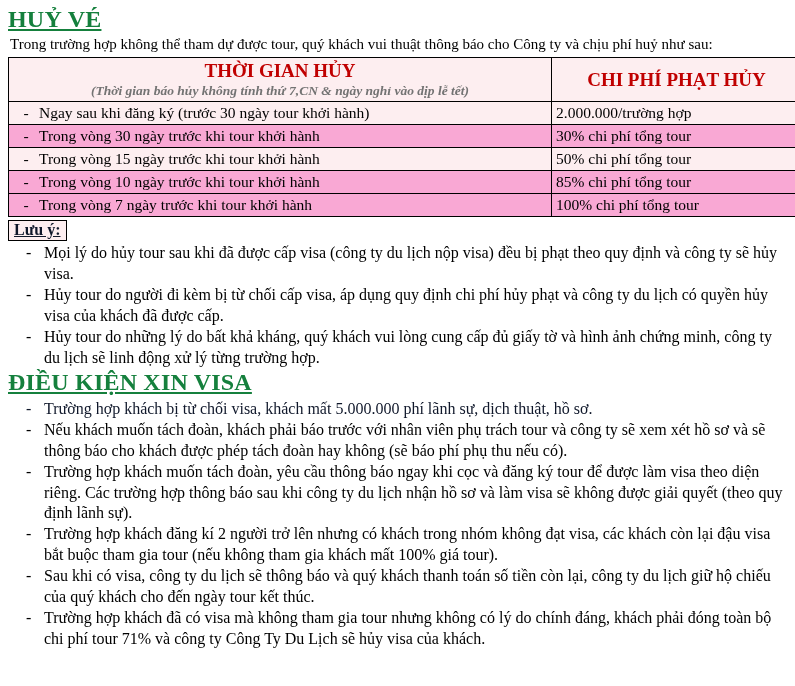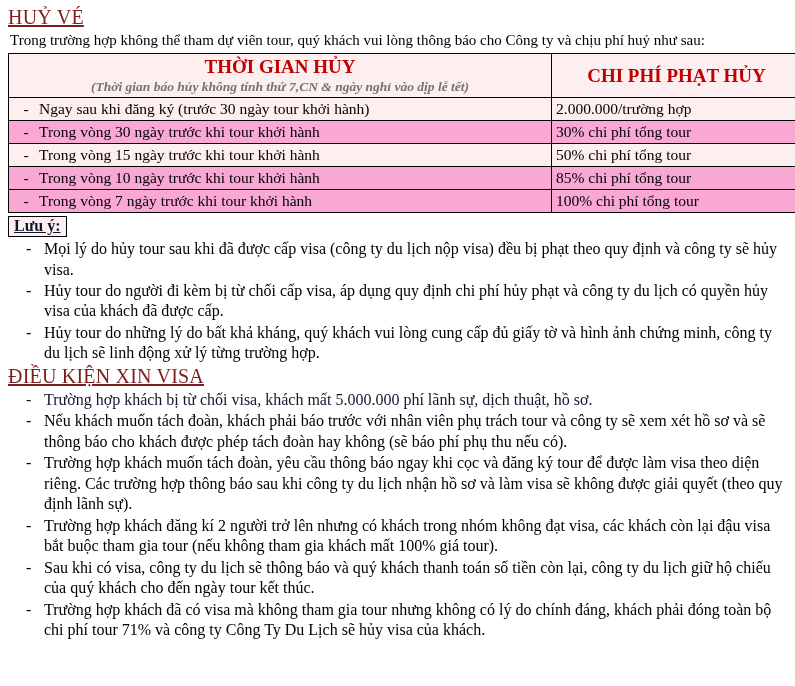--- a/index.html
+++ b/index.html
@@ -14,23 +14,23 @@
     color: #000000;
     overflow: hidden;
   }
   .page {
     padding: 6px 10px 0 8px;
     box-sizing: border-box;
     width: 795px;
   }
   .section-title {
     font-family: "Liberation Serif", serif;
-    font-size: 20px;
-    font-weight: normal;
-    color: #7f1d1d;
+    font-size: 24px;
+    font-weight: bold;
+    color: #15803d;
     text-decoration: underline;
     letter-spacing: 0.2px;
     margin: 0 0 3px 0;
     line-height: 1.1;
   }
   .intro-line {
     font-size: 15px;
     line-height: 1.2;
     margin: 0 0 4px 2px;
   }
@@ -130,21 +130,21 @@
     color: #0f172a;
   }
 </style>
 </head>
 <body>
 
 <div class="page">
 
   <h1 class="section-title">HUỶ VÉ</h1>
 
-  <p class="intro-line">Trong trường hợp không thể tham dự viên tour, quý khách vui lòng thông báo cho Công ty và chịu phí huỷ như sau:</p>
+  <p class="intro-line">Trong trường hợp không thể tham dự được tour, quý khách vui thuật thông báo cho Công ty và chịu phí huỷ như sau:</p>
 
   <table class="cancel-table">
     <thead>
       <tr>
         <th class="th-time">
           <div class="th-main">THỜI GIAN HỦY</div>
           <div class="th-sub">(Thời gian báo hủy không tính thứ 7,CN &amp; ngày nghỉ vào dịp lễ tết)</div>
         </th>
         <th class="th-fee">
           <div class="th-main">CHI PHÍ PHẠT HỦY</div>

